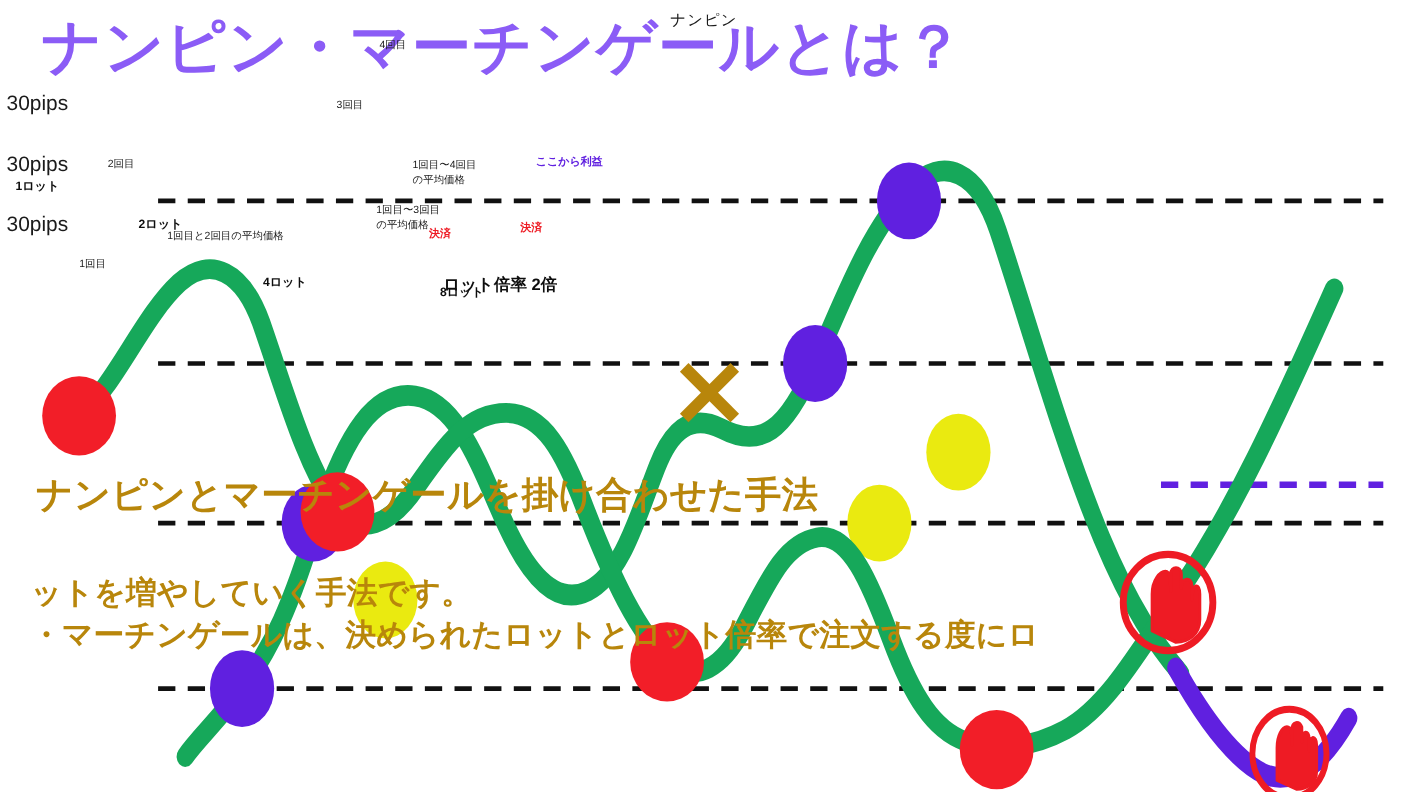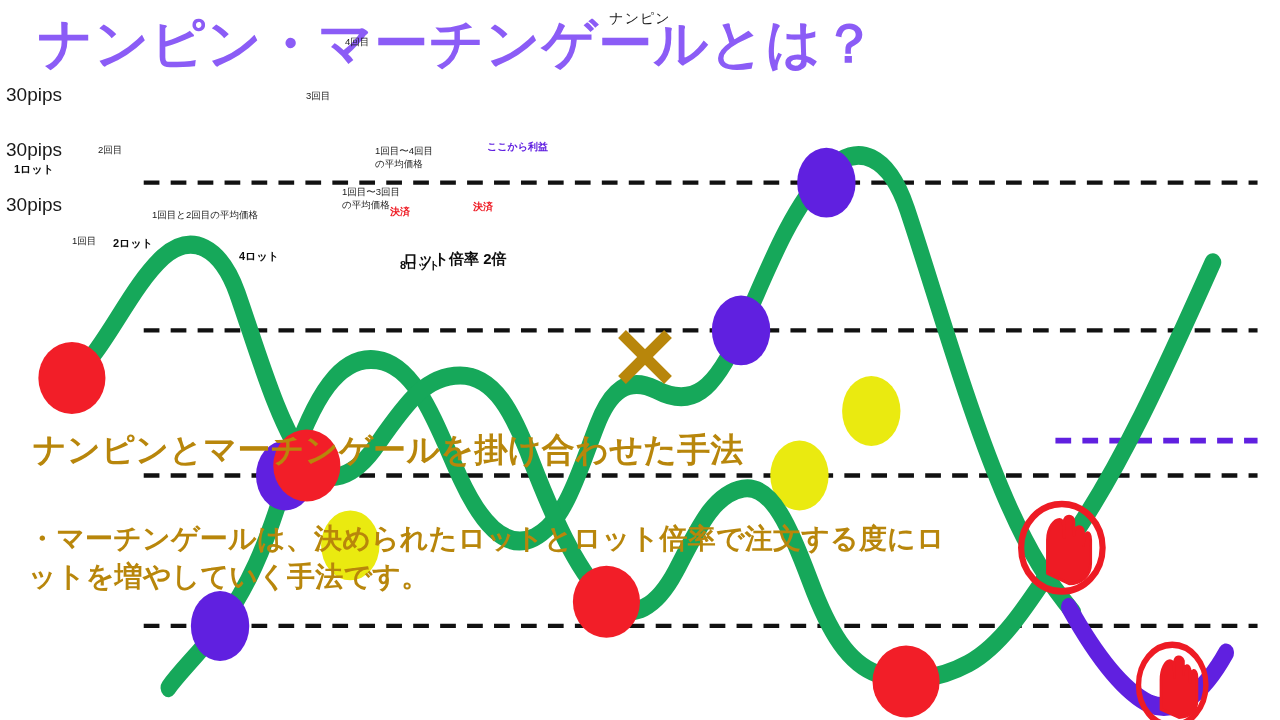--- a/index.html
+++ b/index.html
@@ -253,27 +253,27 @@
       <path d="M 437,223 L 437,210 C 437,205 440,202 442,202
                C 444,202 444,206 444,209 L 444,203
                C 444,200 448,200 448,203 L 448,208
                C 448,204 452,204 452,207 L 452,212
                C 452,206 455,206 455,210 L 455,219
                C 455,224 451,227 446,227 Z" fill="#ee1b24" stroke="#ee1b24" stroke-width="1.2" stroke-linejoin="round"></path>
     </g>
   </svg>
 
   <div class="lot-label" style="left:14px; top:162px;">1ロット</div>
-  <div class="lot-label" style="left:113px; top:196px;margin-top:40px;">2ロット</div>
+  <div class="lot-label" style="left:126px; top:196px;">2ロット</div>
   <div class="lot-label" style="left:239px; top:249px;">4ロット</div>
   <div class="lot-label" style="left:400px; top:258px;">8ロット</div>
 
   <div class="anno-red" style="left:390px; top:205px;">決済</div>
 
   <div id="lot-multiplier-label" style="left:403px; top:250px;">ロット倍率 2倍</div>
 </div>
 
 <div id="subtitle-text">ナンピンとマーチンゲールを掛け合わせた手法</div>
 
 <div id="body-text">
+  <div>ットを増やしていく手法です。</div>
   <div>・マーチンゲールは、決められたロットとロット倍率で注文する度にロ</div>
-  <div>ットを増やしていく手法です。</div>
 </div>
 
 </body></html>

